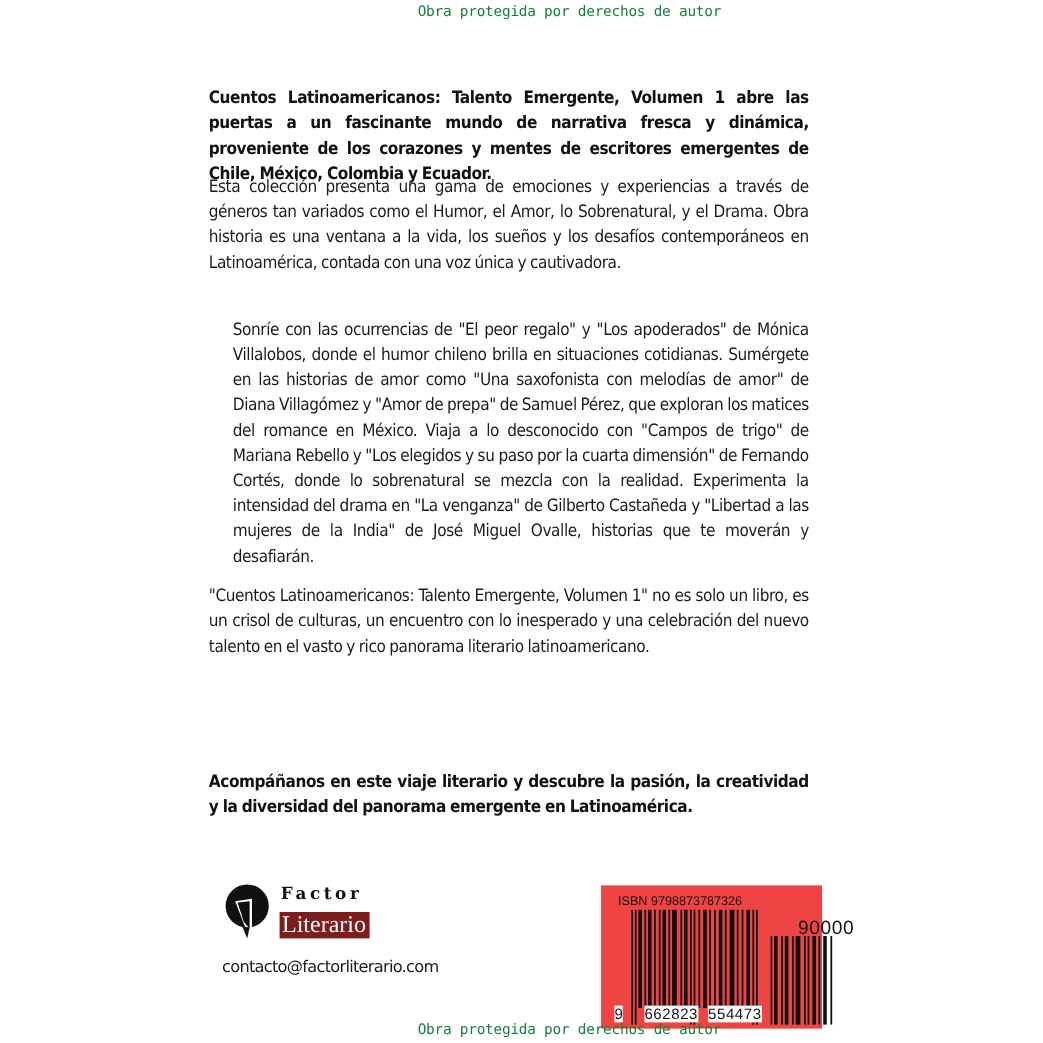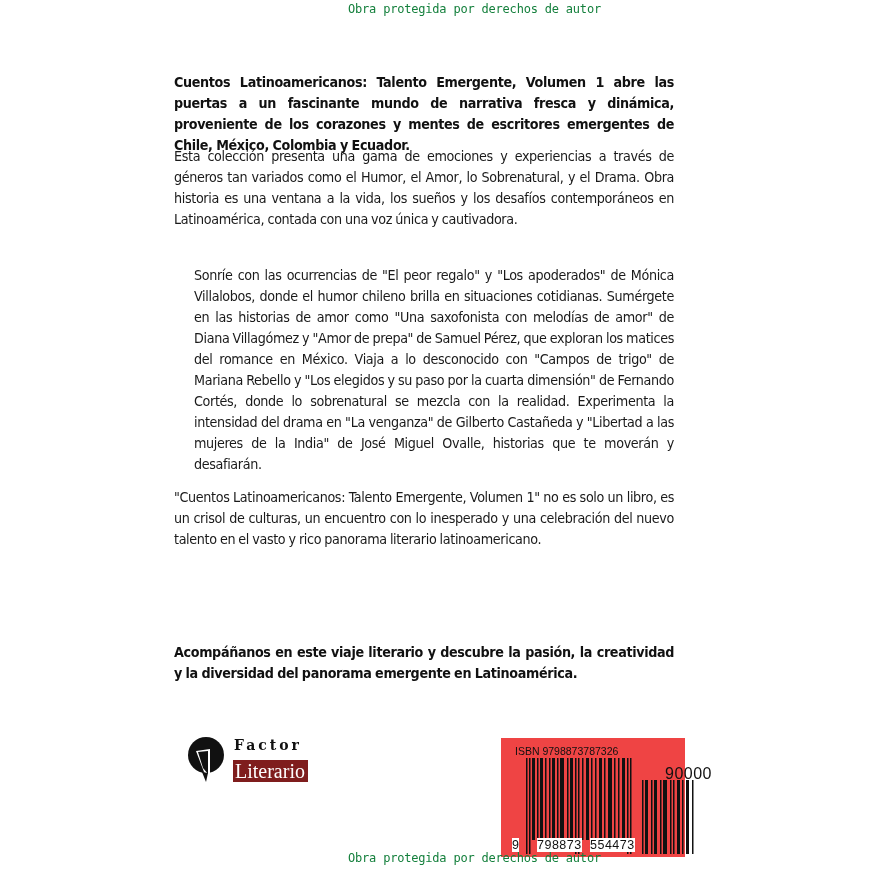--- a/index.html
+++ b/index.html
@@ -50,20 +50,21 @@
     <circle cx="20" cy="19" r="18" fill="#111"></circle>
     <path d="M10 15 L24 13 L24 44 L18 36 Z" fill="#fff"></path>
     <path d="M12 16 L22 15 L22 38 L17 32 Z" fill="#111"></path>
     <path d="M16 36 L20 46 L22 37 Z" fill="#111"></path>
   </svg>
   <span class="logo-factor">Factor</span>
   <span class="logo-literario">Literario</span>
 </div>
 
 <div class="contact">
+  <div>contacto@factorliterario.com</div>
 </div>
 
 <div class="barcode-box">
   <span class="isbn-label">ISBN 9798873787326</span>
   <span class="addon-num">90000</span>
   <svg class="bars-main" width="108" height="96" viewBox="0 0 108 96">
     <g fill="#111">
       <rect x="0" y="0" width="1.5" height="96"></rect>
         <rect x="3" y="0" width="1.5" height="96"></rect>
       <rect x="6" y="0" width="3" height="82"></rect>
@@ -102,17 +103,17 @@
         <rect x="21" y="0" width="4" height="74"></rect>
       <rect x="28" y="0" width="1.5" height="74"></rect>
         <rect x="31" y="0" width="1.5" height="74"></rect>
       <rect x="35" y="0" width="3" height="74"></rect>
         <rect x="40" y="0" width="1.5" height="74"></rect>
       <rect x="44" y="0" width="3" height="74"></rect>
         <rect x="50" y="0" width="1.5" height="74"></rect>
     </g>
   </svg>
   <span class="human-readable hr-first">9</span>
-  <span class="human-readable hr-left">798873</span>
+  <span class="human-readable hr-left">662823</span>
   <span class="human-readable hr-right">554473</span>
 </div>
 
 <div class="watermark wm-bottom">Obra protegida por derechos de autor</div>
 
 </body></html>

